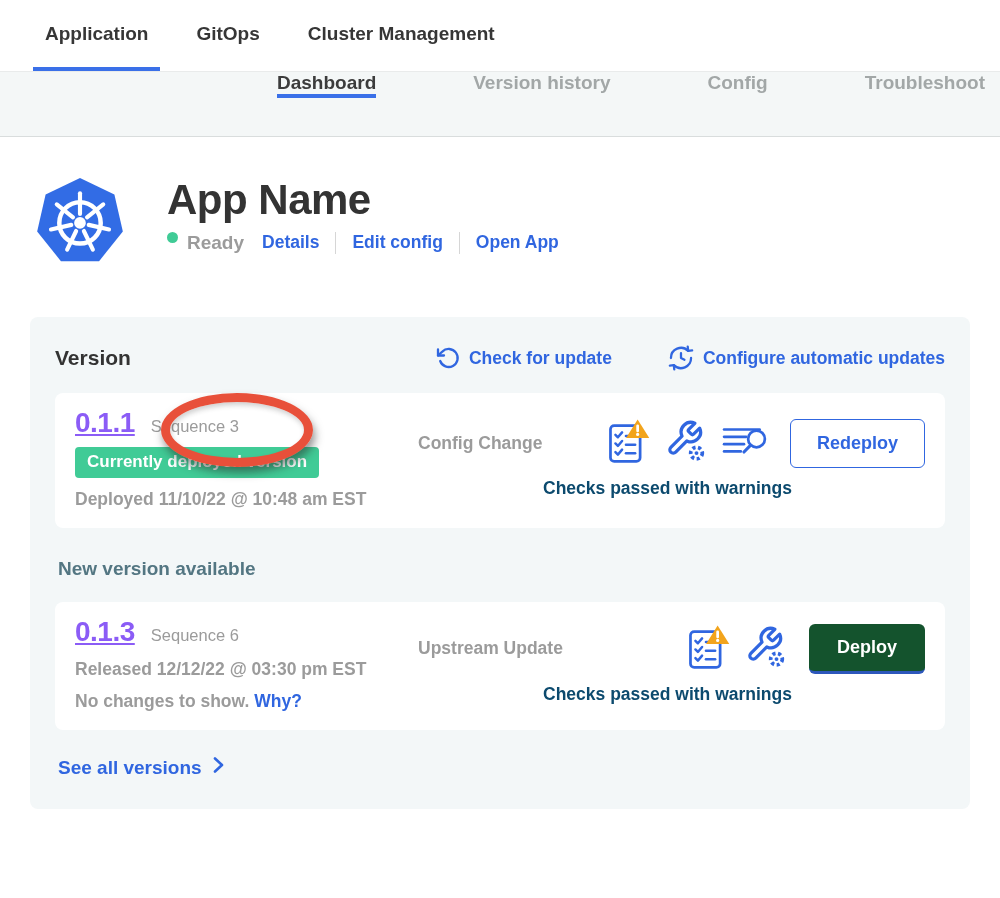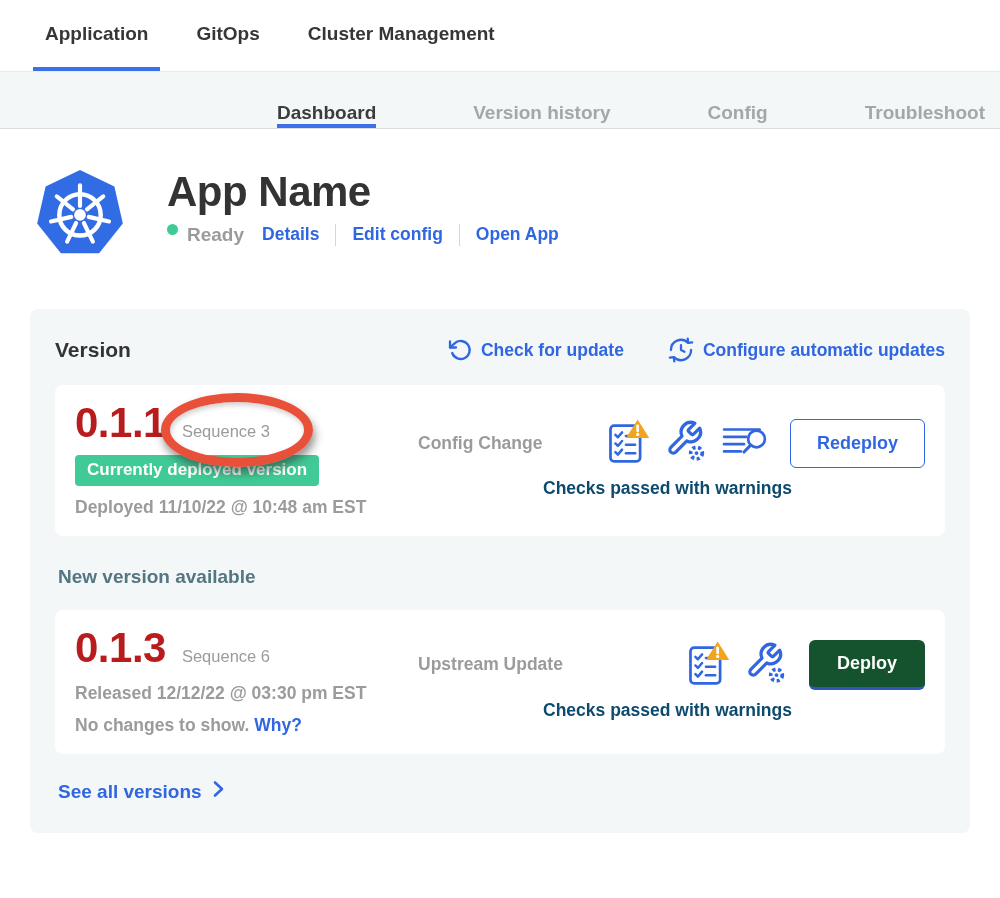--- a/index.html
+++ b/index.html
@@ -7,48 +7,48 @@
   #page {
     position:relative; width:1000px; height:898px; overflow:hidden;
     background:#fff; font-family:"Liberation Sans", sans-serif; color:#333;
   }
   
   .topnav { display:flex; align-items:stretch; height:71px; padding-left:33px; background:#fff; }
   .topnav .tab { display:flex; align-items:center; padding:0 12px; margin-right:24px;
     font-size:19px; font-weight:700; color:#363636; border-bottom:4px solid transparent; cursor:pointer; }
   .topnav .tab.active { border-bottom-color:#3a70e8;text-align:right; }
   
-  .subnav { display:flex; align-items:flex-end; height:58px; background:#f4f7f7;
+  .subnav { display:flex; align-items:flex-start; height:66px; background:#f4f7f7;
     border-top:1px solid #e9ebeb; border-bottom:1px solid #d9dddd; padding-left:277px; }
   .subnav .tab { display:flex; align-items:center; margin-right:97px; font-size:19px; font-weight:700;
     color:#a2a7a7; white-space:nowrap; border-bottom:4px solid transparent; cursor:pointer; }
   .subnav .tab.active { color:#3c3c3c; border-bottom-color:#3a70e8; }
   
   .app-header { display:flex; margin:38px 0 0 35px; }
   .k8s-logo { width:90px; height:94px; flex:0 0 auto; }
   .app-head-col { margin-left:42px; padding-top:2px; }
   .app-title { font-size:42px; font-weight:800; color:#333; letter-spacing:-0.5px; line-height:1.1; }
   .status-row { display:flex; align-items:flex-start; margin-top:9px; }
   .dot { width:11px; height:11px; border-radius:50%; background:#40cb96; margin-right:9px; }
   .ready { color:#9b9b9b; font-weight:700; font-size:19px; margin-right:18px; }
   .hlink { color:#3066e0; font-weight:700; font-size:17.5px; cursor:pointer; }
   .vdiv { width:1px; height:22px; background:#d6d6d6; margin:0 16px; }
   
   .card { margin:48px 30px 0; width:940px; background:#f3f7f8; border-radius:8px;
     padding:28px 25px 30px; }
   .card-head { display:flex; align-items:center; }
   .card-title { font-size:21px; font-weight:800; color:#333; }
-  .card-actions { margin-left:auto; display:flex; gap:44px; }
+  .card-actions { margin-left:auto; display:flex; gap:56px; }
   .action-link { display:flex; align-items:center; gap:9px; color:#3066e0; font-weight:700;
     font-size:17.5px; cursor:pointer; }
   .action-link svg { display:block; }
   .vrow { background:#fff; border-radius:8px; margin-top:22px; padding:14px 20px 18px; display:flex; }
   .col-left { flex:0 0 335px; }
   .vline { display:flex; align-items:baseline; }
-  .vnum { font-size:42px; font-weight:800; color:#b91c1c; letter-spacing:-0.5px; }
+  .vnum { font-size:28px; font-weight:800; color:#8b5cf6; letter-spacing:-0.5px;text-decoration:underline; }
   .seq { font-size:16.5px; color:#9b9b9b; font-weight:500; margin-left:16px; }
   .badge { display:inline-block; background:#40cb96; color:#fff; font-size:17px; font-weight:700;
     padding:5px 12px 6px; border-radius:4px; margin-top:8px; }
   .meta { color:#9b9b9b; font-size:17.5px; font-weight:700; margin-top:11px; }
   .why { color:#3066e0; font-weight:700; cursor:pointer; }
   .col-right { flex:1; display:flex; flex-direction:column; justify-content:center; }
   .cr-top { display:flex; align-items:center; }
   .source { color:#9b9b9b; font-size:17.5px; font-weight:700; margin-left:8px; white-space:nowrap; }
   .iconbar { margin-left:auto; display:flex; align-items:center; gap:15px; }
   .iconbar .ic { cursor:pointer; display:block; }

